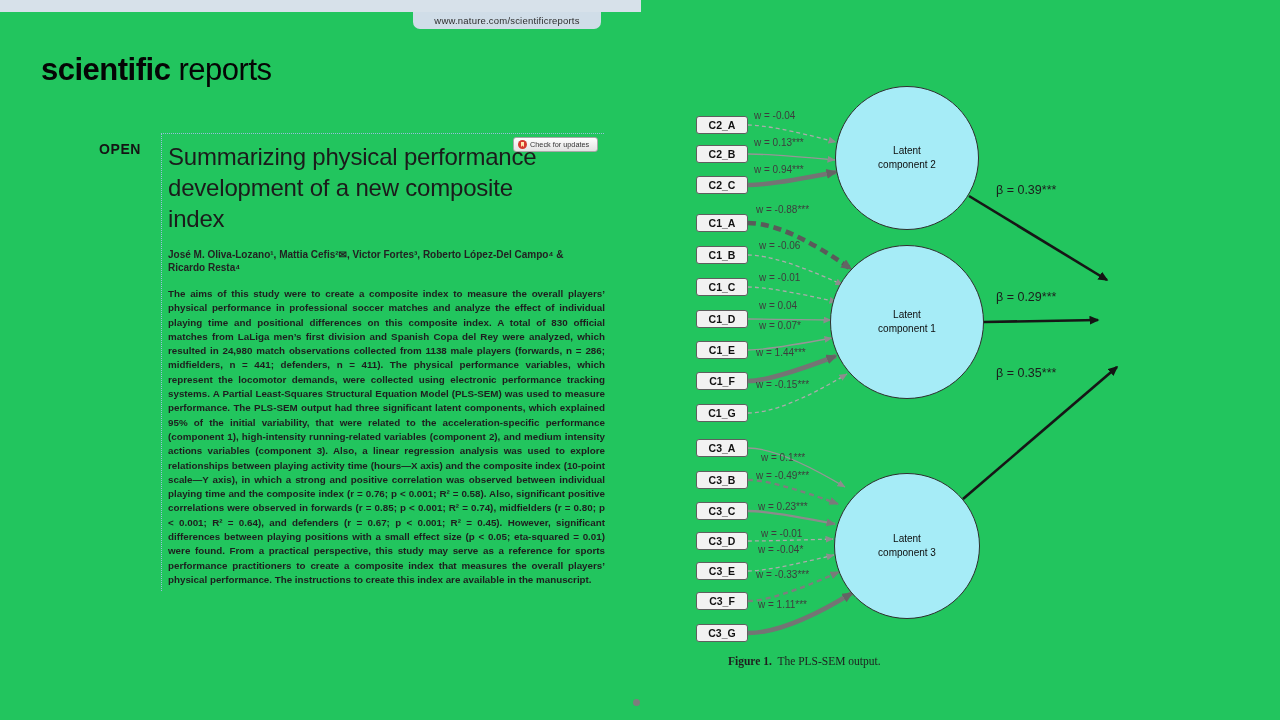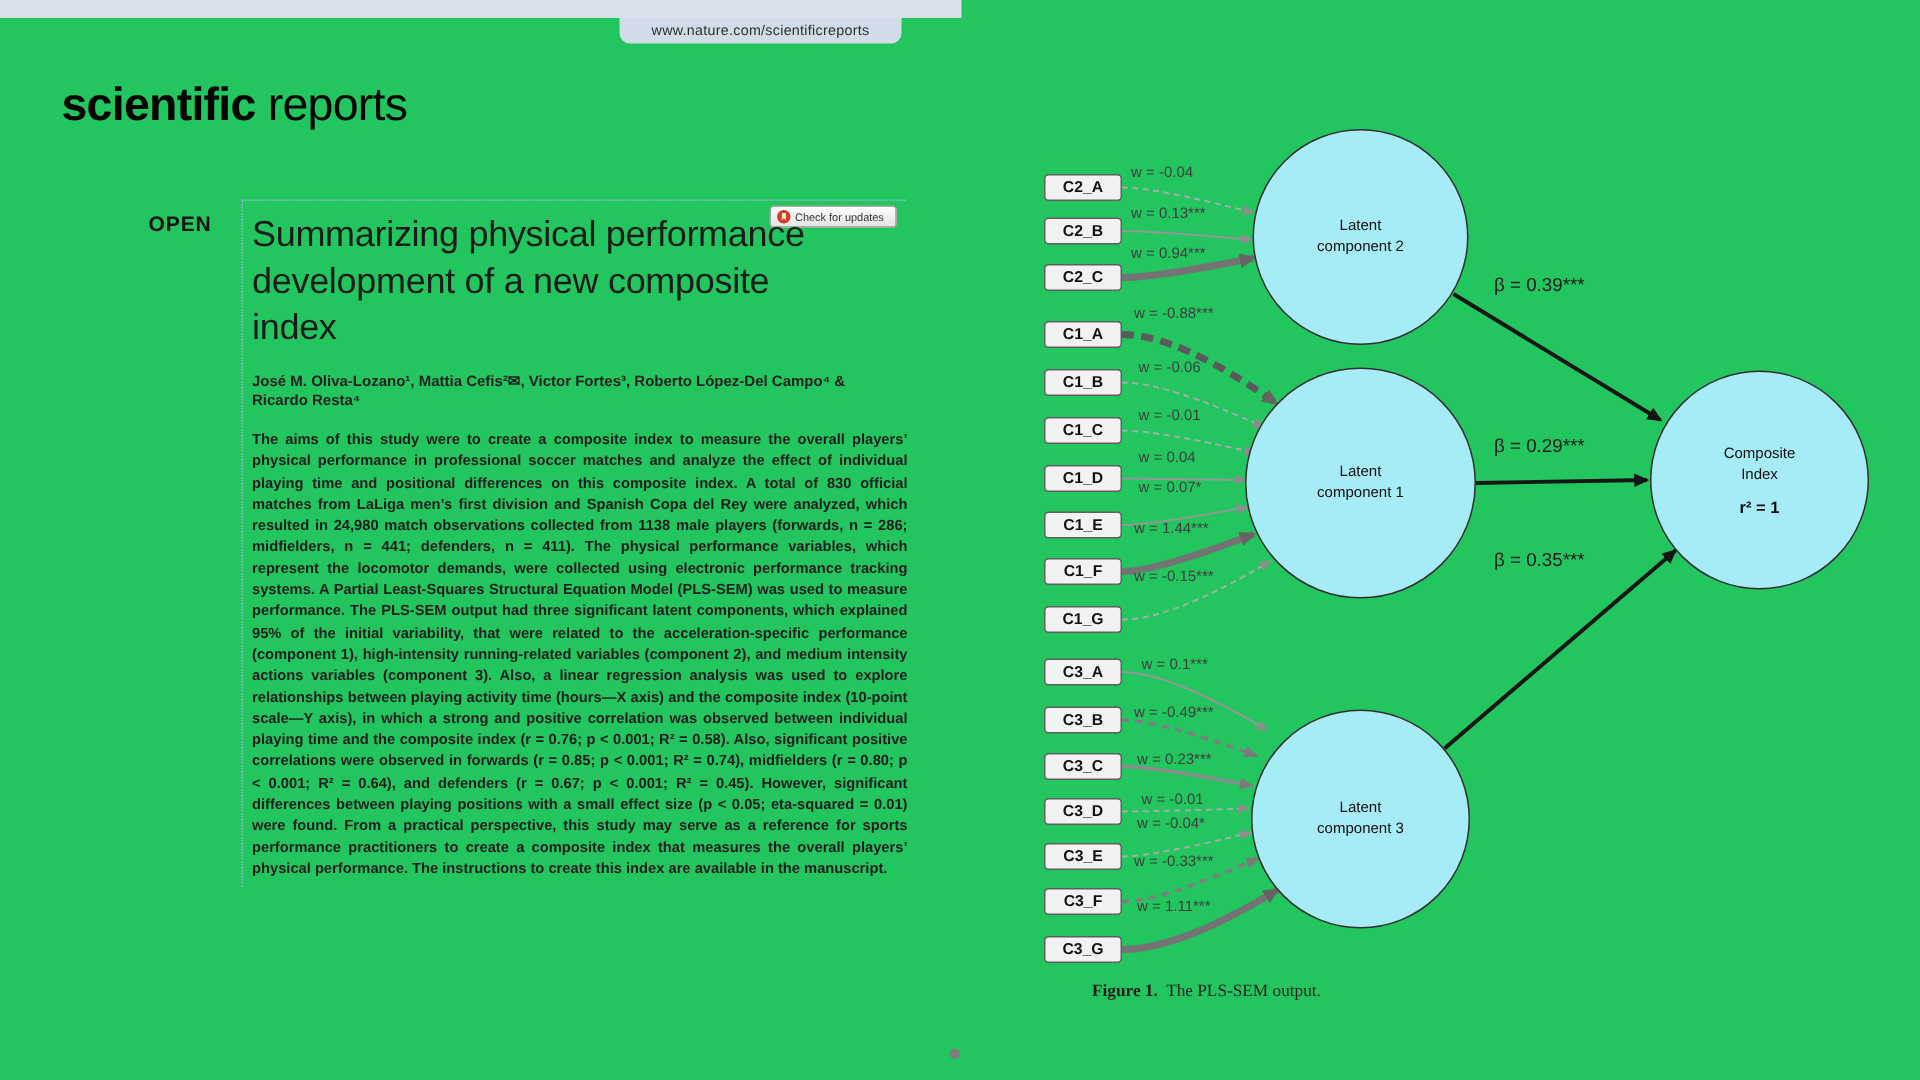--- a/index.html
+++ b/index.html
@@ -135,25 +135,20 @@
 component 2</div>
     </div>
     <div class="sem-circle" style="left:150px;top:165px;width:154px;height:154px">
       <div class="clabel">Latent
 component 1</div>
     </div>
     <div class="sem-circle" style="left:154px;top:393px;width:146px;height:146px">
       <div class="clabel">Latent
 component 3</div>
     </div>
-    <div class="sem-circle" style="left:420px;top:167px;width:146px;height:146px">
-      <div class="clabel">Composite
-Index</div>
-      <div class="r2">r² = 1</div>
-    </div>
 
     <span class="beta-label" style="left:316px;top:103px">β = 0.39***</span>
     <span class="beta-label" style="left:316px;top:210px">β = 0.29***</span>
     <span class="beta-label" style="left:316px;top:286px">β = 0.35***</span>
 
     <div class="sem-box" style="top:36px">C2_A</div>
     <div class="sem-box" style="top:65px">C2_B</div>
     <div class="sem-box" style="top:96px">C2_C</div>
     <div class="sem-box" style="top:134px">C1_A</div>
     <div class="sem-box" style="top:166px">C1_B</div>
@@ -173,21 +168,21 @@
     <span class="sem-w" style="left:74px;top:30px">w = -0.04</span>
     <span class="sem-w" style="left:74px;top:57px">w = 0.13***</span>
     <span class="sem-w" style="left:74px;top:84px">w = 0.94***</span>
     <span class="sem-w" style="left:76px;top:124px">w = -0.88***</span>
     <span class="sem-w" style="left:79px;top:160px">w = -0.06</span>
     <span class="sem-w" style="left:79px;top:192px">w = -0.01</span>
     <span class="sem-w" style="left:79px;top:220px">w = 0.04</span>
     <span class="sem-w" style="left:79px;top:240px">w = 0.07*</span>
     <span class="sem-w" style="left:76px;top:267px">w = 1.44***</span>
     <span class="sem-w" style="left:76px;top:299px">w = -0.15***</span>
-    <span class="sem-w" style="left:81px;top:358px">w = 0.1***</span>
+    <span class="sem-w" style="left:81px;top:372px">w = 0.1***</span>
     <span class="sem-w" style="left:76px;top:390px">w = -0.49***</span>
     <span class="sem-w" style="left:78px;top:421px">w = 0.23***</span>
     <span class="sem-w" style="left:81px;top:448px">w = -0.01</span>
     <span class="sem-w" style="left:78px;top:464px">w = -0.04*</span>
     <span class="sem-w" style="left:76px;top:489px">w = -0.33***</span>
     <span class="sem-w" style="left:78px;top:519px">w = 1.11***</span>
   </div>
 
   <div class="fig-caption">
     <b>Figure 1.</b>&nbsp;

